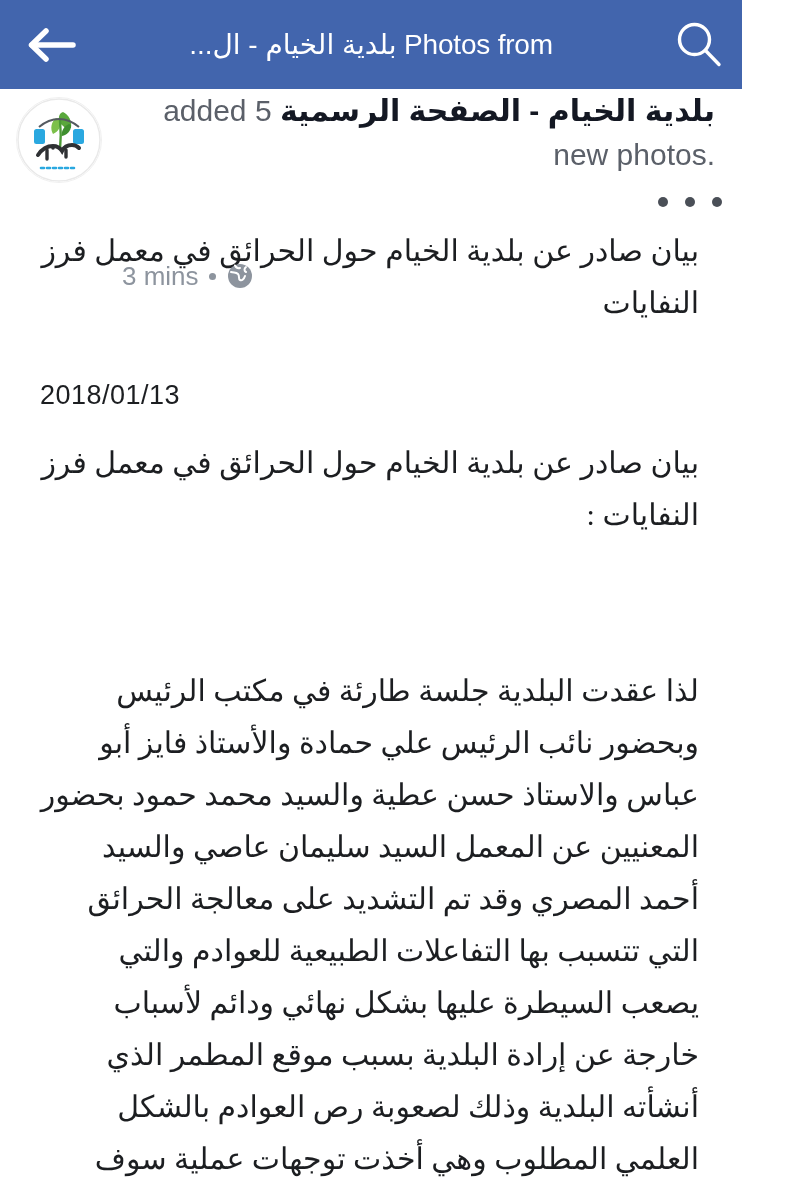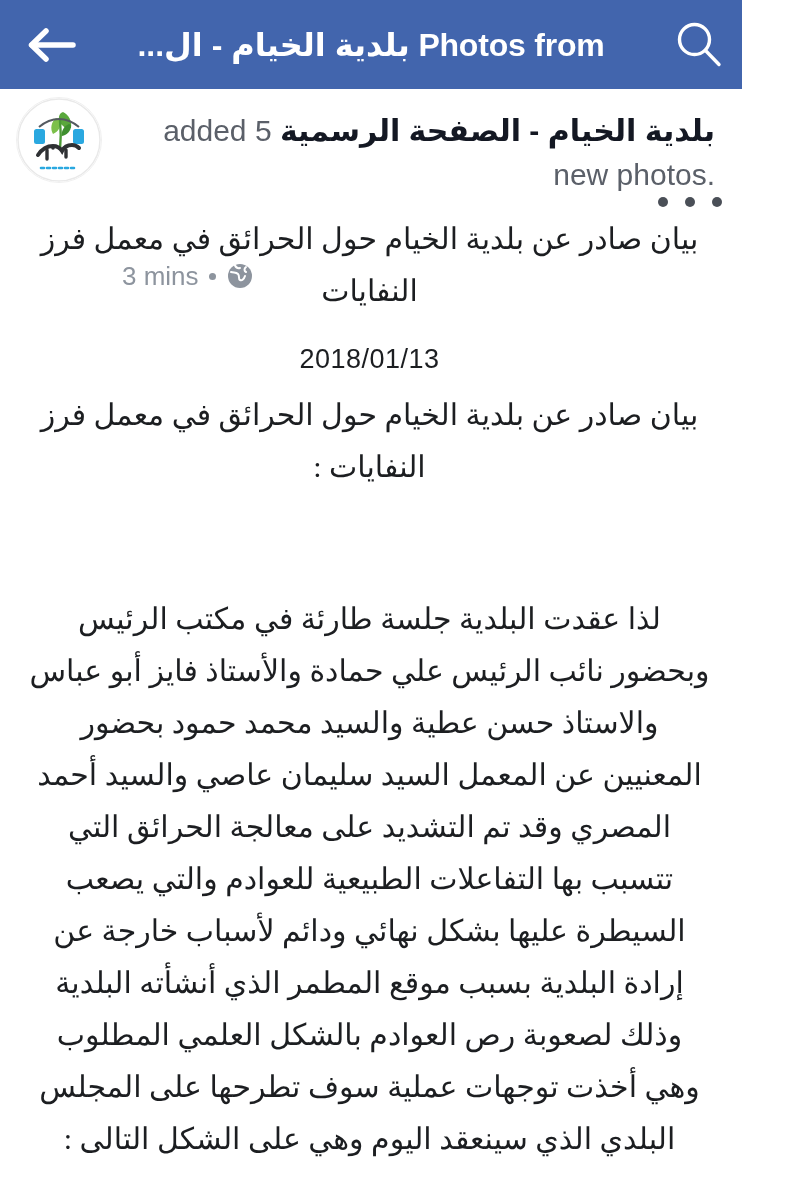--- a/index.html
+++ b/index.html
@@ -34,23 +34,23 @@
     display: flex;
     align-items: center;
     justify-content: center;
     cursor: pointer;
   }
   .back-btn svg { display: block; }
 
   .appbar-title {
     flex: 1 1 auto;
     color: #ffffff;
-    font-size: 32px;
+    font-size: 28px;
     line-height: 40px;
-    font-weight: 700;
+    font-weight: 400;
     white-space: nowrap;
     overflow: hidden;
     text-overflow: clip;
     direction: rtl;
     text-align: center;
     padding: 0 6px 0 14px;
     letter-spacing: -0.2px;
   }
 
   .search-btn {
@@ -83,21 +83,21 @@
     background: #ffffff;
     overflow: hidden;
     border: 1px solid #f0f0f0;
     box-sizing: border-box;
   }
   .avatar svg { display: block; }
 
   .byline {
     position: absolute;
     left: 115px;
-    top: 20px;
+    top: 0;
     width: 600px;
     direction: rtl;
     text-align: right;
     font-size: 30px;
     line-height: 44px;
     color: #4a4f57;
   }
   .byline .page-name {
     font-weight: bold;
     color: #141823;
@@ -155,23 +155,22 @@
     margin: 0;
     padding: 0 85px 0 24px;
     direction: rtl;
     text-align: right;
     color: #1c1e21;
     font-size: 30px;
     line-height: 52px;
     font-family: "Liberation Serif", "DejaVu Serif", serif;
   }
   .post-body p {
-    margin: 4px;
+    margin: 16px;
     padding: 0;
-    text-align: center;
   }
   .para-date {
     direction: ltr;
     text-align: left;
     padding-right: 0;
     margin-left: -61px;
     font-family: "Liberation Sans", "DejaVu Sans", sans-serif;
     font-size: 27px;
     line-height: 52px;
     letter-spacing: 0.5px;

